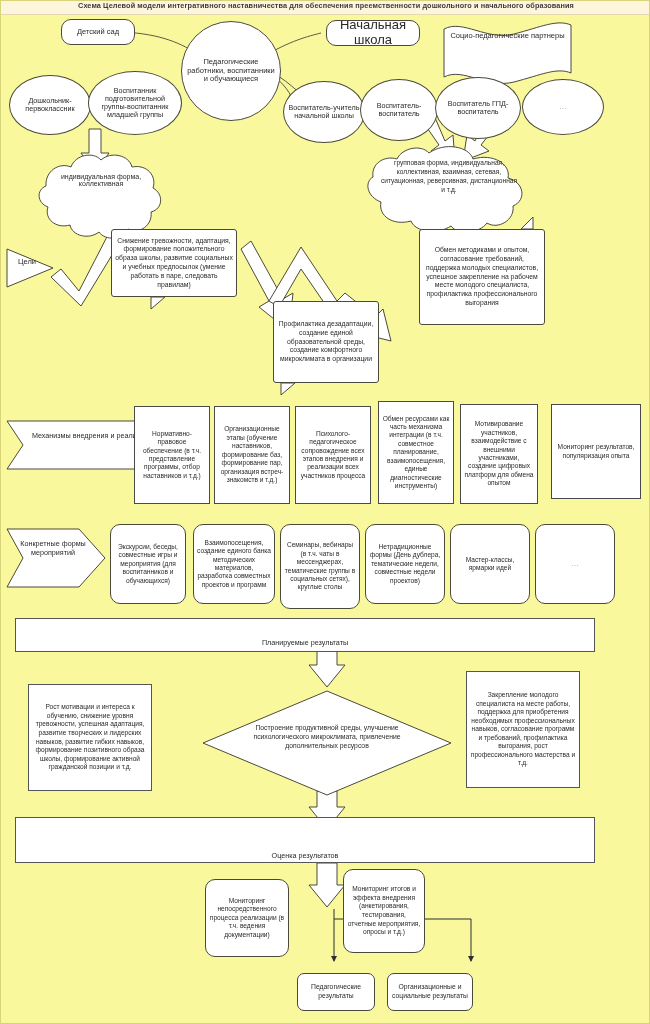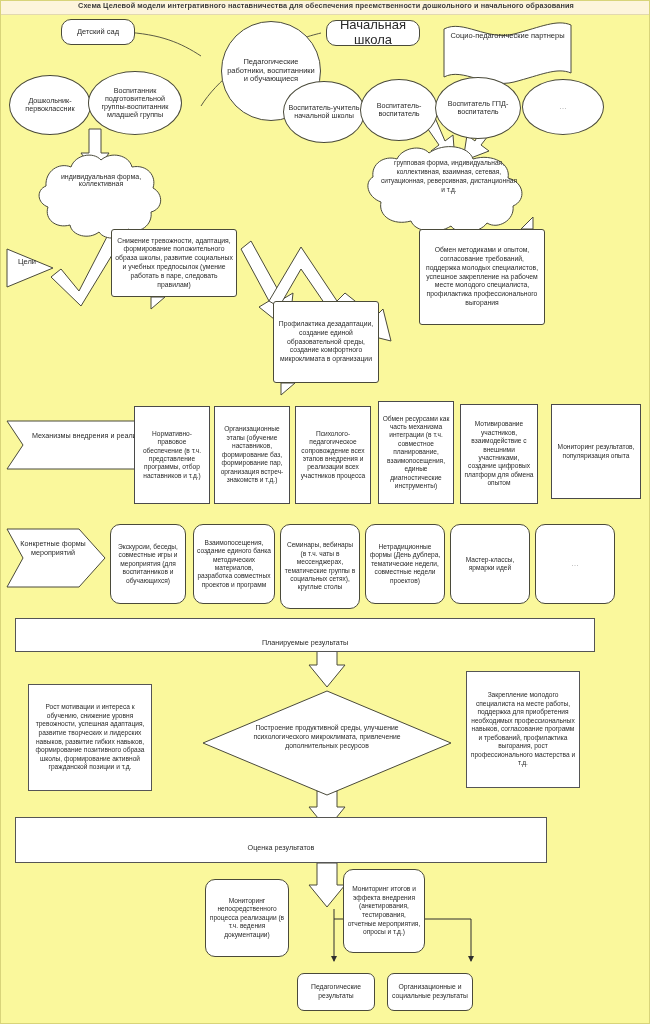--- a/index.html
+++ b/index.html
@@ -116,21 +116,21 @@
   </svg>
 
   <div class="node rounded" style="left:48px;top:18px;width:74px;height:26px;font-size:7.5px;">
     <p>Детский сад</p>
   </div>
 
   <div class="node rounded" style="left:313px;top:19px;width:94px;height:26px;font-size:13px;">
     <p>Начальная школа</p>
   </div>
 
-  <div class="node ellipse" style="left:180px;top:20px;width:100px;height:100px;font-size:7.5px;margin-left:40px;">
+  <div class="node ellipse" style="left:180px;top:20px;width:100px;height:100px;font-size:7.5px;">
     <p>Педагогические работники, воспитанники и обучающиеся</p>
   </div>
 
   <div class="lbl" style="left:443px;top:30px;width:127px;height:44px;font-size:7.5px;">
     <p style="margin:0;">Социо-педагогические партнеры</p>
   </div>
 
   <div class="node ellipse" style="left:8px;top:74px;width:82px;height:60px;font-size:7.2px;">
     <p>Дошкольник-первоклассник</p>
   </div>
@@ -258,21 +258,21 @@
   </div>
 
   <div class="lbl" style="left:226px;top:722px;width:200px;height:40px;font-size:6.8px;line-height:1.35;">
     <p style="margin:0;">Построение продуктивной среды, улучшение психологического микроклимата, привлечение дополнительных ресурсов</p>
   </div>
 
   <div class="node rect" style="left:465px;top:670px;width:114px;height:117px;font-size:6.6px;line-height:1.3;">
     <p>Закрепление молодого специалиста на месте работы, поддержка для приобретения необходимых профессиональных навыков, согласование программ и требований, профилактика выгорания, рост профессионального мастерства и т.д.</p>
   </div>
 
-  <div class="node rect" style="left:14px;top:816px;width:532px;height:46px;font-size:7.2px;align-items:flex-end;padding-bottom:10px;">
+  <div class="node rect" style="left:14px;top:816px;width:580px;height:46px;font-size:7.2px;align-items:flex-end;padding-bottom:2px;">
     <p>Оценка результатов</p>
   </div>
 
   <div class="node rounded" style="left:192px;top:878px;width:84px;height:78px;font-size:6.6px;line-height:1.3;">
     <p>Мониторинг непосредственного процесса реализации (в т.ч. ведения документации)</p>
   </div>
 
   <div class="node rounded" style="left:330px;top:868px;width:82px;height:84px;font-size:6.6px;line-height:1.3;">
     <p>Мониторинг итогов и эффекта внедрения (анкетирования, тестирования, отчетные мероприятия, опросы и т.д.)</p>
   </div>

